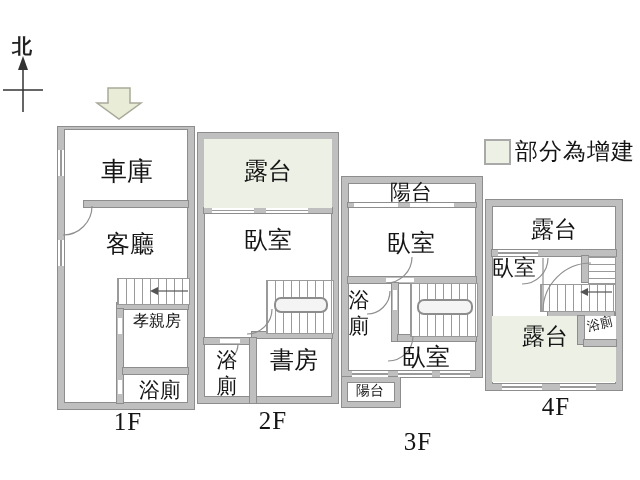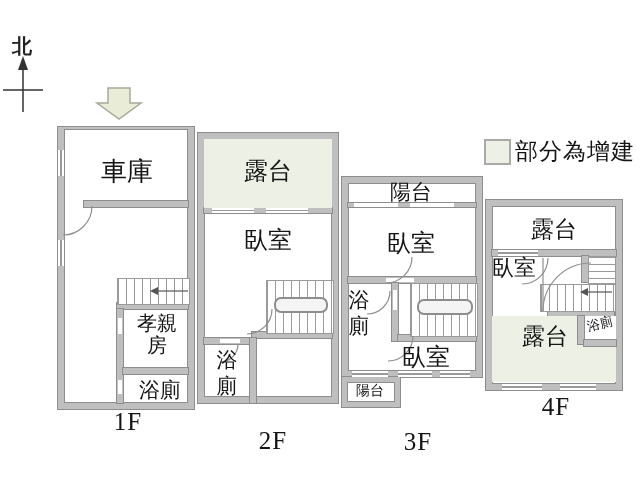--- a/index.html
+++ b/index.html
@@ -44,39 +44,41 @@
   <div class="win-v" style="left:58px;top:150px;width:6px;height:26px;"></div>
   <div class="win-v" style="left:58px;top:240px;width:6px;height:26px;"></div>
   <div class="wall" style="left:84px;top:201px;width:104px;height:6px;"></div>
   <div class="stairs-v" style="left:117px;top:278px;width:71px;height:25px;"></div>
   <div class="wall" style="left:117px;top:303px;width:71px;height:6px;"></div>
   <div class="wall" style="left:117px;top:309px;width:6px;height:94px;"></div>
   <div class="gap" style="left:118px;top:318px;width:4px;height:16px;"></div>
   <div class="gap" style="left:118px;top:380px;width:4px;height:14px;"></div>
   <div class="wall" style="left:123px;top:368px;width:65px;height:6px;"></div>
   <div class="lbl" style="left:77px;top:157px;width:100px;font-size:26px;text-align:center;">車庫</div>
-  <div class="lbl" style="left:130px;top:312px;width:54px;font-size:20px;">孝親房</div>
+  <div class="lbl" style="left:80px;top:231px;width:100px;font-size:24px;">客廳</div>
+  <div class="lbl" style="left:130px;top:312px;width:54px;font-size:16px;">孝親房</div>
   <div class="lbl" style="left:110px;top:379px;width:100px;font-size:21px;">浴廁</div>
   <div class="lbl flabel" style="left:88px;top:408px;width:80px;">1F</div>
 
   <div class="floor" style="left:198px;top:133px;width:140px;height:270px;"></div>
   <div class="greenbox green" style="left:204px;top:139px;width:128px;height:69px;"></div>
   <div class="wall" style="left:204px;top:208px;width:128px;height:5px;"></div>
   <div class="win-h" style="left:212px;top:208px;width:42px;height:5px;"></div>
   <div class="win-h" style="left:266px;top:208px;width:42px;height:5px;"></div>
   <div class="stairs-v" style="left:266px;top:280px;width:66px;height:52px;"></div>
   <div class="handrail" style="left:274px;top:297px;width:50px;height:12px;"></div>
   <div class="wall" style="left:252px;top:332px;width:80px;height:6px;"></div>
   <div class="wall" style="left:204px;top:338px;width:48px;height:6px;"></div>
   <div class="gap" style="left:220px;top:339px;width:20px;height:4px;"></div>
   <div class="wall" style="left:250px;top:338px;width:6px;height:65px;"></div>
   <div class="lbl" style="left:218px;top:158px;width:100px;font-size:24px;">露台</div>
   <div class="lbl" style="left:218px;top:227px;width:100px;font-size:24px;">臥室</div>
   <div class="lbl" style="left:214px;top:347px;width:26px;font-size:21px;line-height:1.25;">浴廁</div>
-  <div class="lbl flabel" style="left:233px;top:407px;width:80px;margin-top:20px;">2F</div>
+  <div class="lbl" style="left:244px;top:347px;width:100px;font-size:24px;">書房</div>
+  <div class="lbl flabel" style="left:233px;top:407px;width:80px;">2F</div>
 
   <div class="floor" style="left:342px;top:177px;width:140px;height:200px;"></div>
   <div class="wall" style="left:348px;top:203px;width:128px;height:4px;"></div>
   <div class="win-h" style="left:354px;top:203px;width:44px;height:4px;"></div>
   <div class="win-h" style="left:410px;top:203px;width:44px;height:4px;"></div>
   <div class="wall" style="left:348px;top:277px;width:128px;height:6px;"></div>
   <div class="gap" style="left:386px;top:278px;width:28px;height:4px;"></div>
   <div class="wall" style="left:392px;top:283px;width:6px;height:58px;"></div>
   <div class="gap" style="left:393px;top:290px;width:4px;height:20px;"></div>
   <div class="stairs-v" style="left:410px;top:283px;width:66px;height:52px;"></div>

